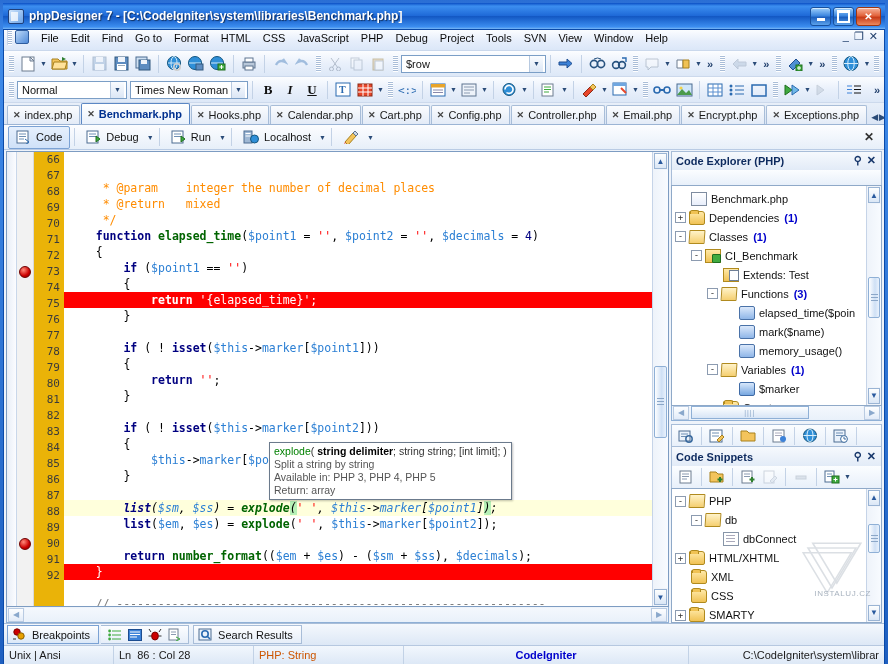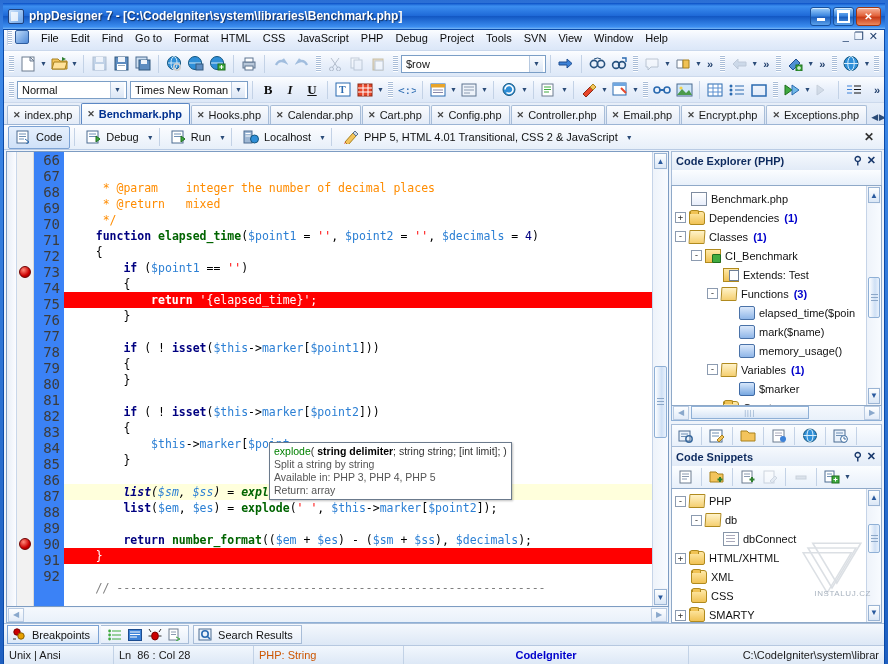--- a/index.html
+++ b/index.html
@@ -162,22 +162,22 @@
   
   .body-split{ flex:1 1 auto; display:flex; min-height:0; background:#eef3fa;}
 
   
   .editor-wrap{ flex:1 1 auto; display:flex; flex-direction:column; min-width:0; padding:1px 1px 0 2px;}
   .editor-box{ flex:1 1 auto; display:flex; min-height:0; border:1px solid #7d9cc2; background:#fff; position:relative;}
   .gutter-left{ width:10px;flex:0 0 auto;
     background:linear-gradient(to right,#e8eef7,#fbfcff);
     border-right:1px solid #c9d7ea;}
   .bookmark-col{ width:17px;flex:0 0 auto;background:#f2f2f2;border-right:1px solid #d9d9d9;position:relative;}
-  .linenum-col{ width:30px;flex:0 0 auto;background:#3b82f6;text-align:right;padding-right:4px;
-    font-family:"DejaVu Sans Mono","Liberation Mono",monospace;font-size:14px;color:#3b3b3b;}
+  .linenum-col{ width:30px;flex:0 0 auto;background:#eab308;text-align:right;padding-right:4px;
+    font-family:"DejaVu Sans Mono","Liberation Mono",monospace;font-size:11px;color:#3b3b3b;}
   .code-col{ flex:1 1 auto; position:relative; overflow:hidden; background:#fff;
     font-family:"DejaVu Sans Mono","Liberation Mono",monospace; font-size:11.5px;margin-top:28px; }
   .ln, .cl { height:16px; line-height:16px; white-space:pre; }
   .cl{ padding-left:4px; }
   .cl.brk{ background:#ff0000; color:#fff; }
   .cl.brk *{ color:#fff !important; }
   .cl.cur{ background:#ffffdc;font-style:italic; }
   .bp-dot{ position:absolute; left:2px; width:12px;height:12px;border-radius:50%;
     background:radial-gradient(circle at 35% 30%,#ff8a7a,#cc0000 60%,#800000);
     border:1px solid #6e0000; }
@@ -767,21 +767,20 @@
         <span>Localhost</span>
       </div>
       <div class="caret">▼</div>
       <div class="mode-sep"></div>
       <div class="mode-btn">
         <svg width="16" height="14">
             <path d="M2 12 L10 3 l3 3 -8 9 z" fill="#f3c45c" stroke="#a8811c"></path>
             <path d="M10 3 l2-2 3 3 -2 2 z" fill="#c9d8e8" stroke="#5e7490"></path>
             <path d="M2 12 l-1 2 2-1 z" fill="#e8462a"></path>
           </svg>
-        <span>PHP 5, HTML 4.01 Transitional, CSS 2 &amp; JavaScript</span>
       </div>
       <div class="caret">▼</div>
       <div class="mode-close">✕</div>
     </div>
 
     <div class="body-split">
 
       <div class="editor-wrap">
         <div class="editor-box">
           <div class="gutter-left"></div>
@@ -824,20 +823,21 @@
               <div class="cl"><span class="pln">     </span><span class="doc">*/</span></div>
               <div class="cl"><span class="pln">    </span><span class="k">function</span><span class="pln"> </span><span class="fn">elapsed_time</span><span class="pln">(</span><span class="var">$point1</span><span class="pln"> = </span><span class="str">''</span><span class="pln">, </span><span class="var">$point2</span><span class="pln"> = </span><span class="str">''</span><span class="pln">, </span><span class="var">$decimals</span><span class="pln"> = </span><span class="num">4</span><span class="pln">)</span></div>
               <div class="cl"><span class="pln">    {</span></div>
               <div class="cl"><span class="pln">        </span><span class="k">if</span><span class="pln"> (</span><span class="var">$point1</span><span class="pln"> == </span><span class="str">''</span><span class="pln">)</span></div>
               <div class="cl"><span class="pln">        {</span></div>
               <div class="cl brk"><span class="pln">            </span><span class="k">return</span><span class="pln"> </span><span class="str">'{elapsed_time}'</span><span class="pln">;</span></div>
               <div class="cl"><span class="pln">        }</span></div>
               <div class="cl"><span class="pln"></span></div>
               <div class="cl"><span class="pln">        </span><span class="k">if</span><span class="pln"> ( ! </span><span class="k">isset</span><span class="pln">(</span><span class="var">$this</span><span class="pln">-&gt;</span><span class="var">marker</span><span class="pln">[</span><span class="var">$point1</span><span class="pln">]))</span></div>
               <div class="cl"><span class="pln">        {</span></div>
+              <div class="cl"><span class="pln">            </span><span class="k">return</span><span class="pln"> </span><span class="str">''</span><span class="pln">;</span></div>
               <div class="cl"><span class="pln">        }</span></div>
               <div class="cl"><span class="pln"></span></div>
               <div class="cl"><span class="pln">        </span><span class="k">if</span><span class="pln"> ( ! </span><span class="k">isset</span><span class="pln">(</span><span class="var">$this</span><span class="pln">-&gt;</span><span class="var">marker</span><span class="pln">[</span><span class="var">$point2</span><span class="pln">]))</span></div>
               <div class="cl"><span class="pln">        {</span></div>
               <div class="cl"><span class="pln">            </span><span class="var">$this</span><span class="pln">-&gt;</span><span class="var">marker</span><span class="pln">[</span><span class="var">$point</span></div>
               <div class="cl"><span class="pln">        }</span></div>
               <div class="cl"><span class="pln"></span></div>
               <div class="cl cur"><span class="pln">        </span><span class="k">list</span><span class="pln">(</span><span class="var">$sm</span><span class="pln">, </span><span class="var">$ss</span><span class="pln">) = </span><span class="fn">explode</span><span class="mtch">(</span><span class="str">' '</span><span class="pln">, </span><span class="var">$this</span><span class="pln">-&gt;</span><span class="var">marker</span><span class="pln">[</span><span class="var">$point1</span><span class="pln">]</span><span class="mtch">)</span><span class="pln">;</span></div>
               <div class="cl"><span class="pln">        </span><span class="k">list</span><span class="pln">(</span><span class="var">$em</span><span class="pln">, </span><span class="var">$es</span><span class="pln">) = </span><span class="fn">explode</span><span class="pln">(</span><span class="str">' '</span><span class="pln">, </span><span class="var">$this</span><span class="pln">-&gt;</span><span class="var">marker</span><span class="pln">[</span><span class="var">$point2</span><span class="pln">]);</span></div>
               <div class="cl"><span class="pln"></span></div>

